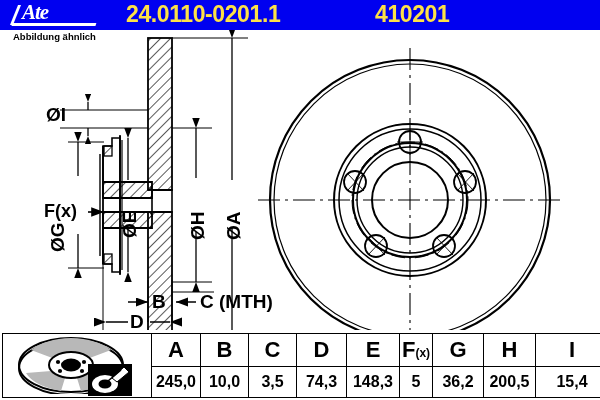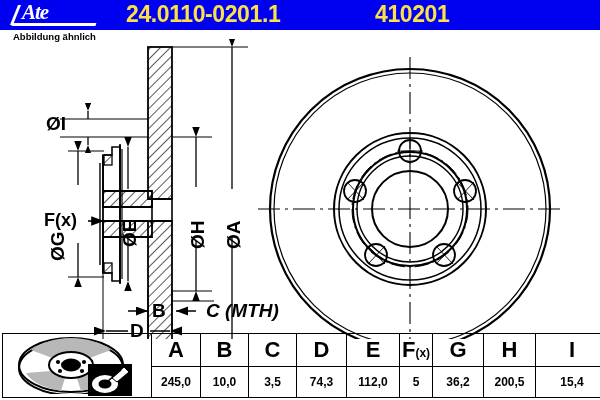--- a/index.html
+++ b/index.html
@@ -36,39 +36,39 @@
   }
   .pn1{left:126px;}
   .pn2{left:375px;}
 
   .subnote{
     position:absolute;left:2px;top:31px;width:120px;
     font-size:9.5px;font-weight:bold;color:#000;line-height:11.5px;margin-left:11px;
   }
 
   
-  .draw{position:absolute;left:0;top:30px;width:600px;height:300px;margin-top:9px;}
+  .draw{position:absolute;left:0;top:30px;width:600px;height:300px;}
   .draw svg{display:block;}
 
   
   .dl{
     position:absolute;font-weight:bold;color:#000;white-space:nowrap;
     font-size:19px;line-height:19px;
   }
   .dl.rot{transform:rotate(-90deg);transform-origin:left top;}
 
   
   .tbl{position:absolute;left:2px;top:333px;width:596px;height:64px;}
   .tbl table{border-collapse:collapse;width:596px;height:64px;table-layout:fixed;}
   .tbl td{
     border:1.6px solid #000;text-align:center;font-weight:bold;color:#000;
     padding:0;
   }
   .tbl tr.hrow td{height:32px;font-size:22px;}
-  .tbl tr.vrow td{height:30px;font-size:12px;}
+  .tbl tr.vrow td{height:30px;font-size:16px;}
   td.pic{border:1.6px solid #000;position:relative;}
   .fx-h{font-size:21px;}
   .fx-h sub{font-size:12px;vertical-align:baseline;}
 
   
   .thumb-disc{position:absolute;left:6px;top:336px;width:130px;height:58px;}
   .thumb-tool{position:absolute;left:88px;top:364px;width:44px;height:32px;}
 </style>
 </head>
 <body>
@@ -207,21 +207,21 @@
       </g>
     </svg>
 
     <div class="dl" style="left:46px;top:75px;">ØI</div>
     <div class="dl rot" style="left:48px;top:222px;">ØG</div>
     <div class="dl rot" style="left:120px;top:208px;">ØE</div>
     <div class="dl rot" style="left:188px;top:210px;">ØH</div>
     <div class="dl rot" style="left:224px;top:210px;">ØA</div>
     <div class="dl" style="left:44px;top:172px;font-size:18px;">F(x)</div>
     <div class="dl" style="left:152px;top:262px;">B</div>
-    <div class="dl" style="left:206px;top:262px;font-style:italic;">C (MTH)</div>
+    <div class="dl" style="left:200px;top:262px;">C (MTH)</div>
     <div class="dl" style="left:130px;top:282px;">D</div>
   </div>
 
   <svg class="thumb-disc" viewBox="0 0 130 58">
     <g transform="translate(65,29)">
       <ellipse cx="0" cy="0" rx="52" ry="27" fill="#fff" stroke="#000" stroke-width="2"></ellipse>
       <ellipse cx="0" cy="3" rx="52" ry="27" fill="none" stroke="#000" stroke-width="2"></ellipse>
       <path d="M0,-27 A52,27 0 0 1 40,-15 L16,-6 A20,11 0 0 0 0,-11 Z" fill="#b8b8b8"></path>
       <path d="M45,8 A52,27 0 0 1 10,26 L6,13 A20,11 0 0 0 20,6 Z" fill="#b8b8b8"></path>
       <path d="M-45,8 A52,27 0 0 0 -10,26 L-6,13 A20,11 0 0 1 -20,6 Z" fill="#b8b8b8"></path>
@@ -256,21 +256,21 @@
         <td style="width:32px;" class="fx-h"><span>F</span><sub>(x)</sub></td>
         <td style="width:50px;">G</td>
         <td style="width:51px;">H</td>
         <td style="width:72px;">I</td>
       </tr>
       <tr class="vrow">
         <td>245,0</td>
         <td>10,0</td>
         <td>3,5</td>
         <td>74,3</td>
-        <td>112,0</td>
+        <td>148,3</td>
         <td>5</td>
         <td>36,2</td>
         <td>200,5</td>
         <td>15,4</td>
       </tr>
     </tbody>
       </table>
   </div>
 
 </div>

